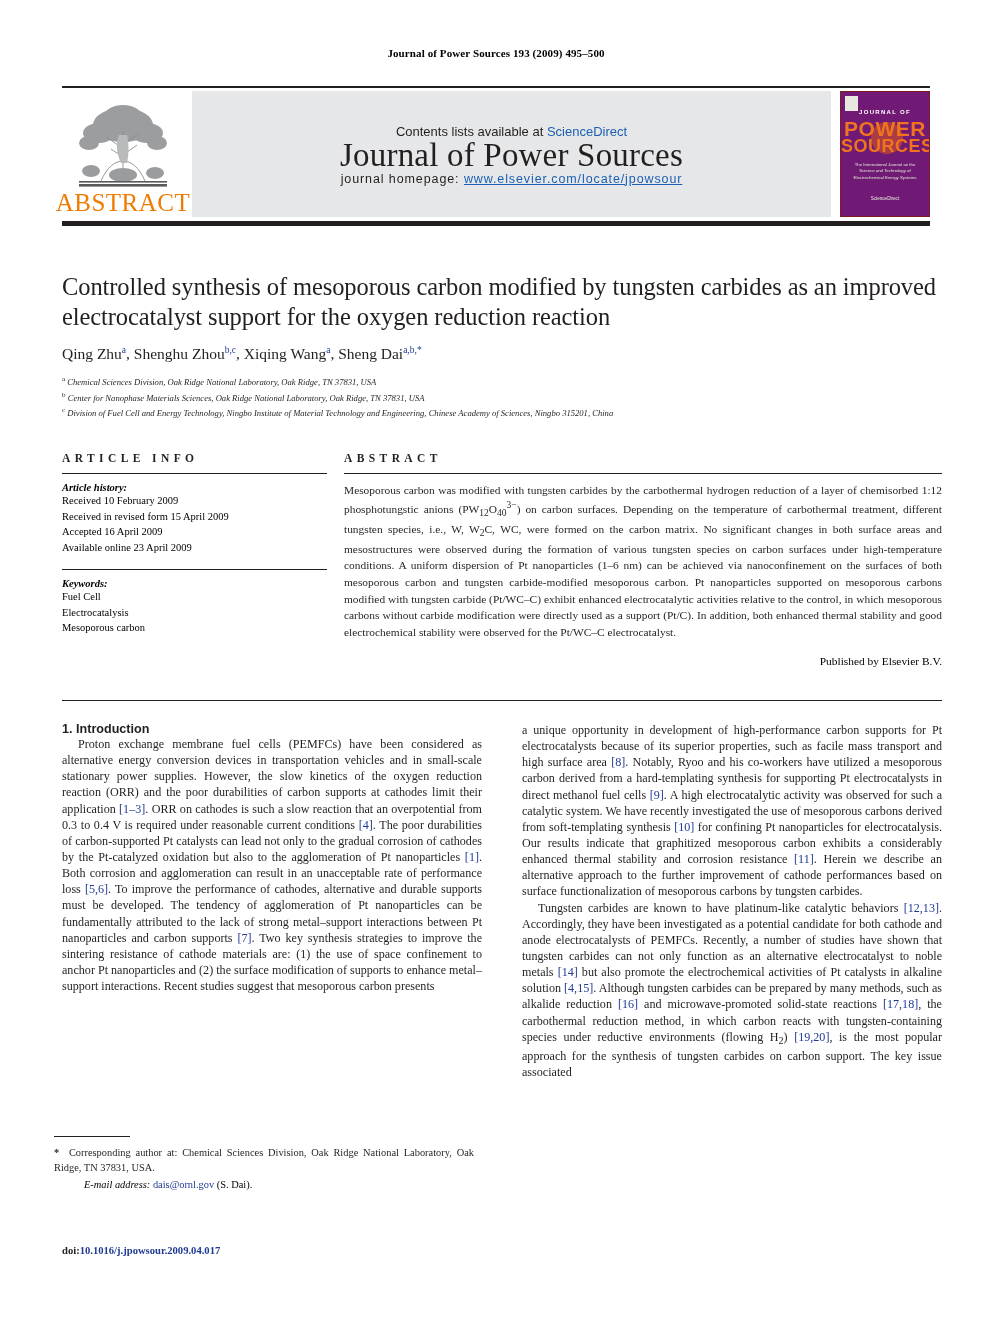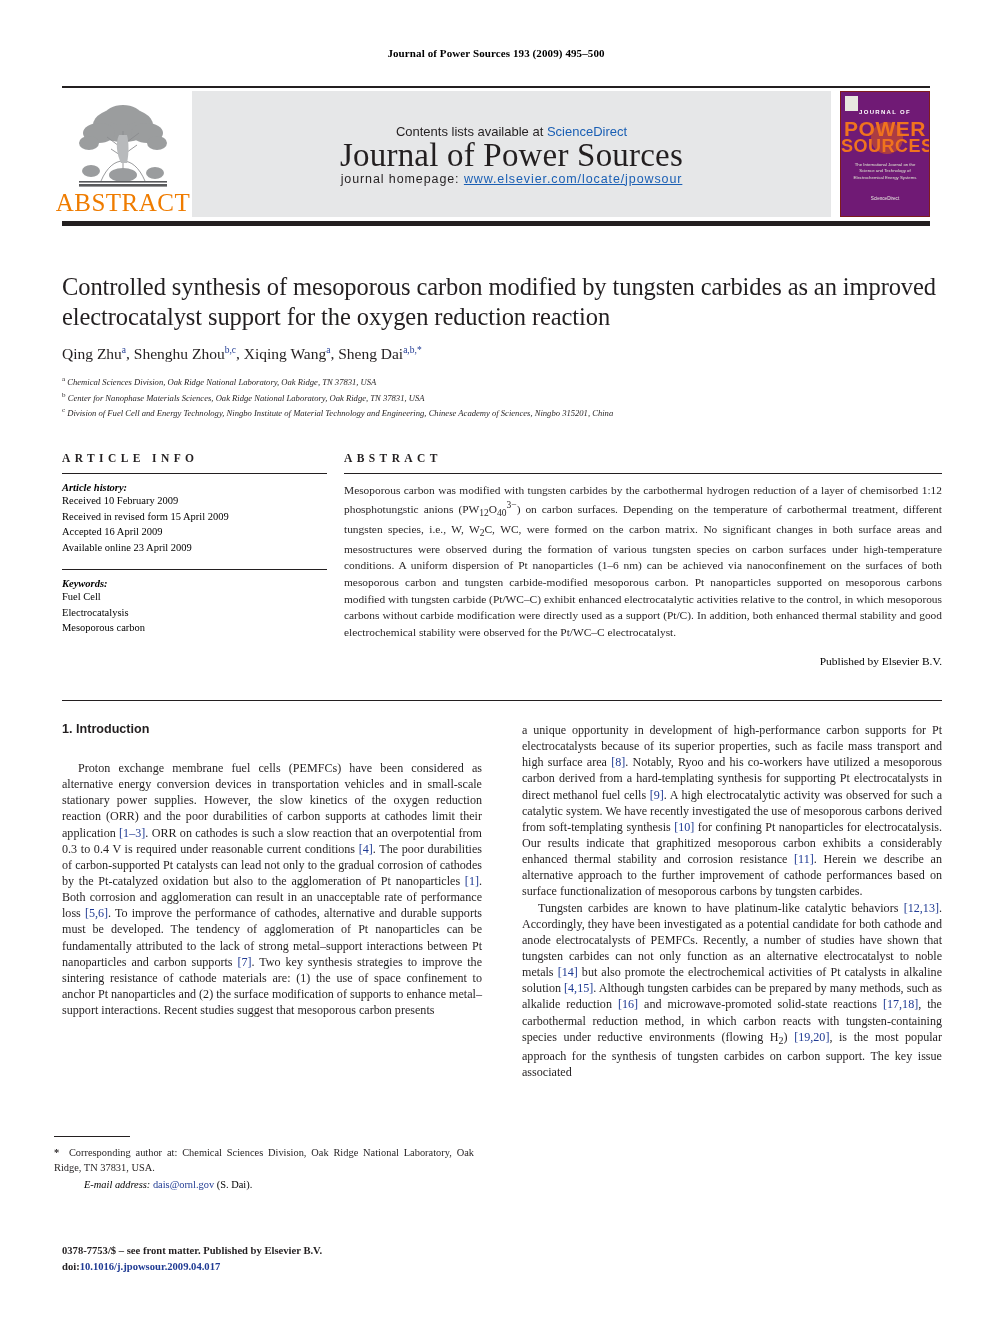--- a/index.html
+++ b/index.html
@@ -257,21 +257,21 @@
     left: 62px; top: 722px;
     width: 880px;
     display: flex;
   }
   .bcol { width: 420px; flex: 0 0 420px; }
   .bgap { width: 40px; flex: 0 0 40px; }
   .h2 {
     font-family: "Liberation Sans", sans-serif;
     font-size: 12.6px;
     font-weight: bold;
-    margin: 0 0 24px 0;
+    margin: 0 0 0 0;
     color: #231f20;
   }
   p.body {
     margin: 0;
     font-size: 12.1px;
     line-height: 1.335;
     text-align: justify;
     text-indent: 16px;
     color: #231f20;
     hyphens: auto;
@@ -440,17 +440,16 @@
     <div class="fn-rule"></div>
     <div class="fn-text"><b>*</b>&nbsp; Corresponding author at: Chemical Sciences Division, Oak Ridge National Laboratory, Oak Ridge, TN 37831, USA.</div>
     <div class="fn-email">
       <i>E-mail address:</i>
       <span class="mail">dais@ornl.gov</span>
       <span>(S. Dai).</span>
     </div>
   </div>
 
   <div class="bottom">
-    <div>0378-7753/$ – see front matter. Published by Elsevier B.V.</div>
     <div class="doi"><span>doi:</span><span class="doi-link">10.1016/j.jpowsour.2009.04.017</span></div>
   </div>
 
 </div>
 
 </body></html>

